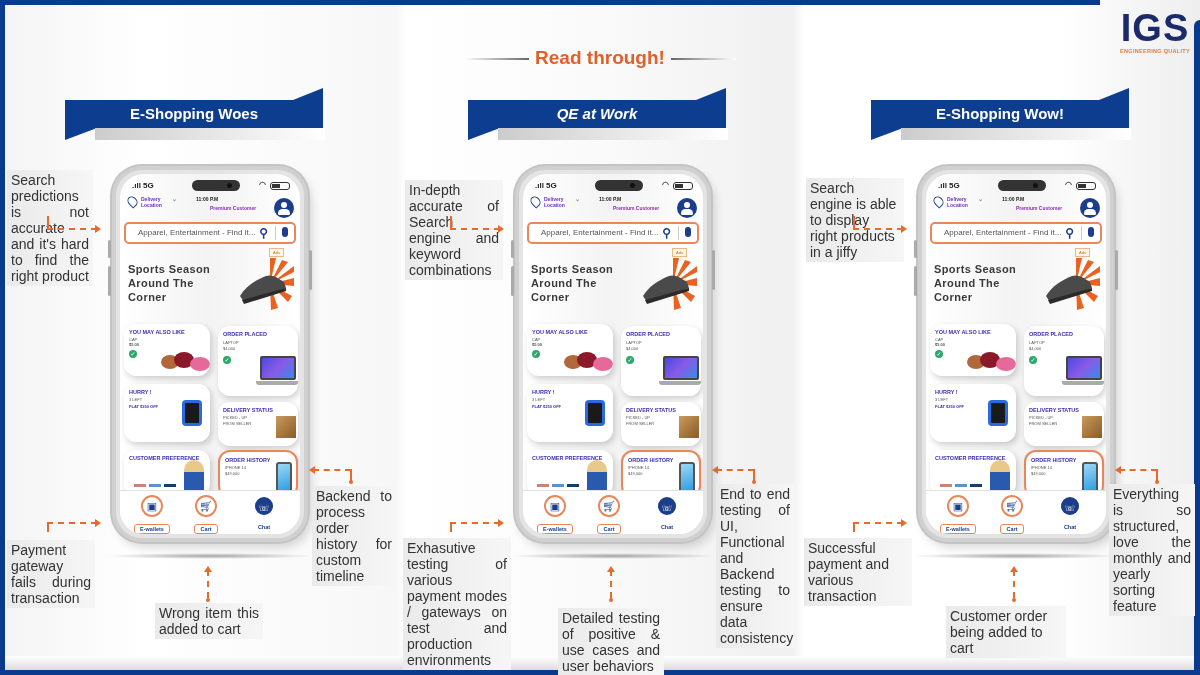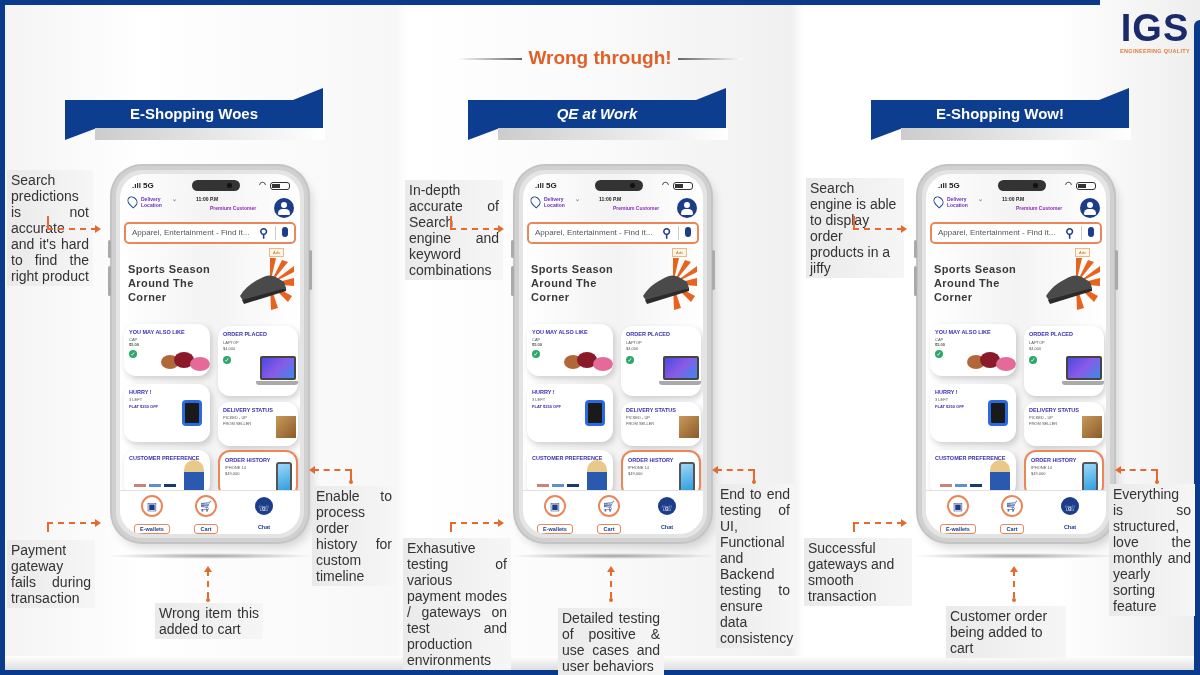--- a/index.html
+++ b/index.html
@@ -34,21 +34,21 @@
 .status .wifi{position:absolute;right:24px;top:0;font-size:8px}
 .loc{position:absolute;top:22px;left:8px;font-size:5px;font-weight:bold;color:#6a2fb8;line-height:6px}
 .loc .pin{position:absolute;left:0;top:0;width:9px;height:11px;border:1.5px solid #1c3d8a;border-radius:50% 50% 50% 0;transform:rotate(-45deg)}
 .loc .txt{position:absolute;left:13px;top:0;width:40px}
 .loc .chev{position:absolute;left:44px;top:0;color:#888;font-size:6px}
 .time{position:absolute;top:22px;left:76px;font-size:5px;font-weight:bold;color:#222}
 .prem{position:absolute;top:31px;left:90px;font-size:5px;color:#8a2fb8;font-weight:bold}
 .avatar{position:absolute;top:24px;right:6px;width:20px;height:20px;border-radius:50%;background:#1c3d8a}
 .avatar:before{content:"";position:absolute;left:7px;top:4px;width:6px;height:6px;background:#fff;border-radius:50%}
 .avatar:after{content:"";position:absolute;left:4px;top:11px;width:12px;height:6px;background:#fff;border-radius:6px 6px 2px 2px}
-.search{position:absolute;top:48px;left:4px;right:4px;height:22px;border:2px solid #e9875a;border-radius:5px;background:#fff;font-size:8px;color:#555;line-height:18px;padding-left:6px}
+.search{position:absolute;top:48px;left:4px;right:4px;height:22px;border:2px solid #e9875a;border-radius:5px;background:#fff;font-size:8px;color:#555;line-height:18px;padding-left:12px}
 .search .q{position:absolute;right:26px;top:0;font-size:12px;color:#1c3d8a;font-weight:bold}
 .search .mic{position:absolute;right:6px;top:3px;width:6px;height:10px;background:#1c3d8a;border-radius:3px}
 .search .divider{position:absolute;right:18px;top:2px;width:1px;height:14px;background:#ccc}
 .ads{position:absolute;top:74px;right:16px;font-size:4px;color:#c86a2a;border:1px solid #e9b98a;background:#fff6e5;padding:1px 3px}
 .promo{position:absolute;top:88px;left:8px;font-size:11px;font-weight:bold;color:#3a3a3a;line-height:14px;letter-spacing:0.4px;width:100px}
 .shoe{position:absolute;top:84px;right:6px;width:58px;height:52px}
 .card{position:absolute;background:#fff;border-radius:12px;box-shadow:2px 3px 6px rgba(0,0,0,.18);font-size:5.5px;overflow:hidden}
 .card .t{font-weight:bold;color:#3a2fb0;font-size:5.5px;position:absolute;left:5px;top:5px}
 .card .l{color:#555;font-size:4px;position:absolute;left:5px}
 .card .chk{position:absolute;width:8px;height:8px;border-radius:50%;background:#2ea86a;color:#fff;font-size:6px;line-height:8px;text-align:center}
@@ -75,21 +75,21 @@
 <body>
 
 <div class="page">
   <div class="top-bar"></div>
   <div class="left-bar"></div>
   <div class="right-bar"></div>
   <div class="bottom-shade"></div>
   <div class="bottom-bar"></div>
 
   <div class="sub">
-    <span class="line"></span><span>Wrong through!</span><span class="line r"></span>
+    <span class="line"></span><span>Read through!</span><span class="line r"></span>
   </div>
 
   <div class="logo">
     <div class="big">IGS</div>
     <div class="small">ENGINEERING QUALITY</div>
   </div>
 
   <div id="panels">
   <div class="panel">
     <div class="banner" style="left: 65px; top: 100px;">
@@ -198,21 +198,21 @@
             <span class="lb">Chat</span>
           </div>
         </div>
       </div>
     </div>
     <div class="floor" style="left: 105px; top: 553px; width: 210px;"></div>
 
     <div class="note n-search" style="left: 7px; top: 170px; width: 86px;">Search predictions is not accurate and it's hard to find the right product</div>
     <div class="note n-pay" style="left: 7px; top: 540px; width: 88px;">Payment gateway fails during transaction</div>
     <div class="note n-cart" style="left: 155px; top: 603px; width: 108px;">Wrong item this added to cart</div>
-    <div class="note n-hist" style="left: 312px; top: 486px; width: 84px;">Enable to process order history for custom timeline</div>
+    <div class="note n-hist" style="left: 312px; top: 486px; width: 84px;">Backend to process order history for custom timeline</div>
 
     <div class="arrow-v a1v" style="left: 47px; top: 216px; height: 12px;"></div>
     <div class="arrow-h right a1h" style="left: 47px; top: 228px; width: 50px;"></div>
     <div class="arrow-v a2v" style="left: 47px; top: 522px; height: 10px;"></div>
     <div class="arrow-h right a2h" style="left: 47px; top: 522px; width: 50px;"></div>
     <div class="arrow-v up a3v" style="left: 207px; top: 570px; height: 28px;"></div>
     <div class="dot a3d" style="left: 206px; top: 598px;"></div>
     <div class="arrow-h left a4h" style="left: 313px; top: 469px; width: 38px;"></div>
     <div class="arrow-v a4v" style="left: 350px; top: 469px; height: 12px;"></div>
     <div class="dot a4d" style="left: 349px; top: 480px;"></div>
@@ -449,22 +449,22 @@
           </div>
           <div class="nav-item" style="left:124px">
             <div class="ic plain" style="width:18px;height:18px;line-height:18px;font-size:9px;margin-top:2px">☏</div>
             <span class="lb">Chat</span>
           </div>
         </div>
       </div>
     </div>
     <div class="floor" style="left: 911px; top: 553px; width: 210px;"></div>
 
-    <div class="note n-search plain" style="left: 806px; top: 178px; width: 98px;">Search engine is able to display order products in a jiffy</div>
-    <div class="note n-pay plain" style="left: 804px; top: 538px; width: 108px;">Successful gateways and smooth transaction</div>
+    <div class="note n-search plain" style="left: 806px; top: 178px; width: 98px;">Search engine is able to display right products in a jiffy</div>
+    <div class="note n-pay plain" style="left: 804px; top: 538px; width: 108px;">Successful payment and various transaction</div>
     <div class="note n-cart plain" style="left: 946px; top: 606px; width: 120px;">Customer order being added to cart</div>
     <div class="note n-hist" style="left: 1109px; top: 484px; width: 86px;">Everything is so structured, love the monthly and yearly sorting feature</div>
 
     <div class="arrow-v a1v" style="left: 853px; top: 216px; height: 12px;"></div>
     <div class="arrow-h right a1h" style="left: 853px; top: 228px; width: 50px;"></div>
     <div class="arrow-v a2v" style="left: 853px; top: 522px; height: 10px;"></div>
     <div class="arrow-h right a2h" style="left: 853px; top: 522px; width: 50px;"></div>
     <div class="arrow-v up a3v" style="left: 1013px; top: 570px; height: 28px;"></div>
     <div class="dot a3d" style="left: 1012px; top: 598px;"></div>
     <div class="arrow-h left a4h" style="left: 1119px; top: 469px; width: 38px;"></div>

